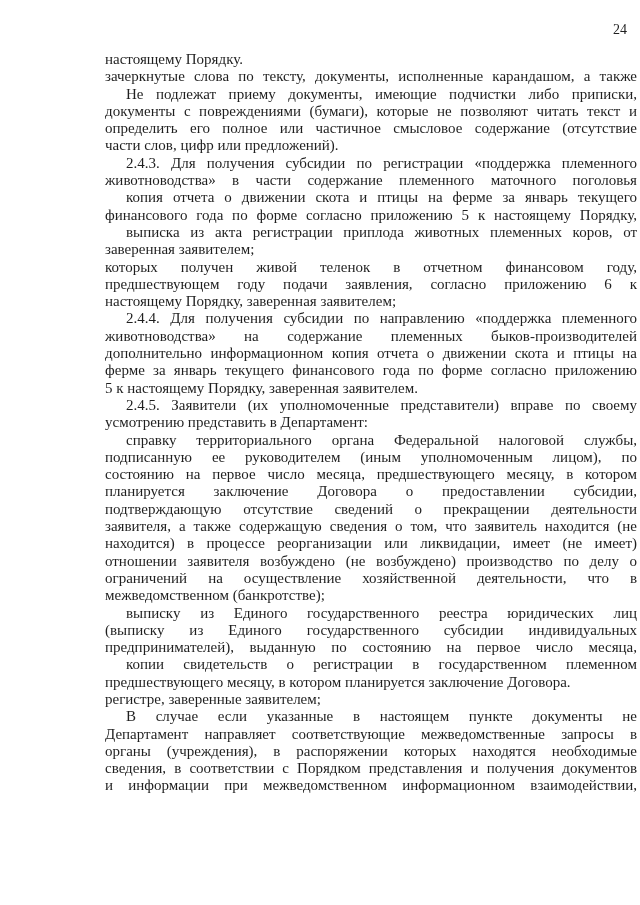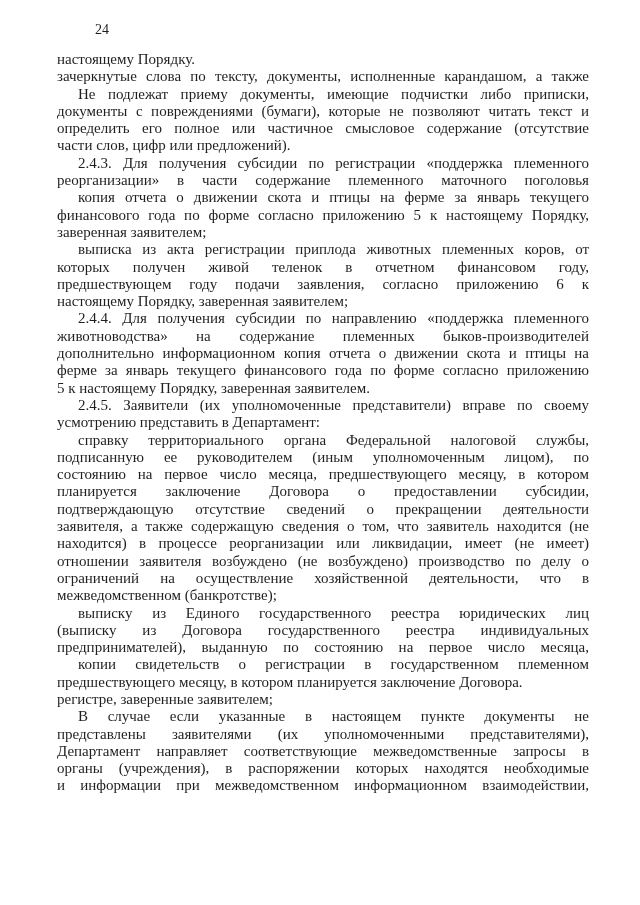--- a/index.html
+++ b/index.html
@@ -13,26 +13,26 @@
     height: 905px;
     background: #ffffff;
     overflow: hidden;
     font-family: "Liberation Serif", "DejaVu Serif", serif;
     color: #1f1f1f;
   }
   .page-number {
     padding-top: 21px;
     margin-left: 95px;
     width: 532px;
-    text-align: left;
+    text-align: right;
     font-size: 14px;
     line-height: 17px;
   }
   .content {
-    margin: 13px 13px 0 57px;
+    margin: 13px 13px 0 105px;
     width: 532px;
     font-size: 15px;
     line-height: 17.3px;
   }
   .line {
     display: block;
     white-space: normal;
   }
   .line.j {
     text-align: justify;
@@ -48,25 +48,25 @@
 <div class="page">
   <div class="page-number">24</div>
   <div class="content">
       <div class="line">настоящему Порядку.</div>
       <div class="line j">зачеркнутые слова по тексту, документы, исполненные карандашом, а также</div>
       <div class="line j ind">Не подлежат приему документы, имеющие подчистки либо приписки,</div>
       <div class="line j">документы с повреждениями (бумаги), которые не позволяют читать текст и</div>
       <div class="line j">определить его полное или частичное смысловое содержание (отсутствие</div>
       <div class="line">части слов, цифр или предложений).</div>
       <div class="line j ind">2.4.3. Для получения субсидии по регистрации «поддержка племенного</div>
-      <div class="line j">реорганизации» в части содержание племенного маточного поголовья</div>
+      <div class="line j">животноводства» в части содержание племенного маточного поголовья</div>
       <div class="line j ind">копия отчета о движении скота и птицы на ферме за январь текущего</div>
       <div class="line j">финансового года по форме согласно приложению 5 к настоящему Порядку,</div>
+      <div class="line j ind">выписка из акта регистрации приплода животных племенных коров, от</div>
       <div class="line">заверенная заявителем;</div>
-      <div class="line j ind">выписка из акта регистрации приплода животных племенных коров, от</div>
       <div class="line j">которых получен живой теленок в отчетном финансовом году,</div>
       <div class="line j">предшествующем году подачи заявления, согласно приложению 6 к</div>
       <div class="line">настоящему Порядку, заверенная заявителем;</div>
       <div class="line j ind">2.4.4. Для получения субсидии по направлению «поддержка племенного</div>
       <div class="line j">животноводства» на содержание племенных быков-производителей</div>
       <div class="line j">дополнительно информационном копия отчета о движении скота и птицы на</div>
       <div class="line j">ферме за январь текущего финансового года по форме согласно приложению</div>
       <div class="line">5 к настоящему Порядку, заверенная заявителем.</div>
       <div class="line j ind">2.4.5. Заявители (их уполномоченные представители) вправе по своему</div>
       <div class="line">усмотрению представить в Департамент:</div>
@@ -74,24 +74,24 @@
       <div class="line j">подписанную ее руководителем (иным уполномоченным лицом), по</div>
       <div class="line j">состоянию на первое число месяца, предшествующего месяцу, в котором</div>
       <div class="line j">планируется заключение Договора о предоставлении субсидии,</div>
       <div class="line j">подтверждающую отсутствие сведений о прекращении деятельности</div>
       <div class="line j">заявителя, а также содержащую сведения о том, что заявитель находится (не</div>
       <div class="line j">находится) в процессе реорганизации или ликвидации, имеет (не имеет)</div>
       <div class="line j">отношении заявителя возбуждено (не возбуждено) производство по делу о</div>
       <div class="line j">ограничений на осуществление хозяйственной деятельности, что в</div>
       <div class="line">межведомственном (банкротстве);</div>
       <div class="line j ind">выписку из Единого государственного реестра юридических лиц</div>
-      <div class="line j">(выписку из Договора государственного реестра индивидуальных</div>
+      <div class="line j">(выписку из Единого государственного субсидии индивидуальных</div>
       <div class="line j">предпринимателей), выданную по состоянию на первое число месяца,</div>
       <div class="line j ind">копии свидетельств о регистрации в государственном племенном</div>
       <div class="line">предшествующего месяцу, в котором планируется заключение Договора.</div>
       <div class="line">регистре, заверенные заявителем;</div>
       <div class="line j ind">В случае если указанные в настоящем пункте документы не</div>
-      <div class="line j">представлены заявителями (их уполномоченными представителями),</div>
       <div class="line j">Департамент направляет соответствующие межведомственные запросы в</div>
       <div class="line j">органы (учреждения), в распоряжении которых находятся необходимые</div>
+      <div class="line j">сведения, в соответствии с Порядком представления и получения документов</div>
       <div class="line j">и информации при межведомственном информационном взаимодействии,</div>
     </div>
 </div>
 
 </body></html>

